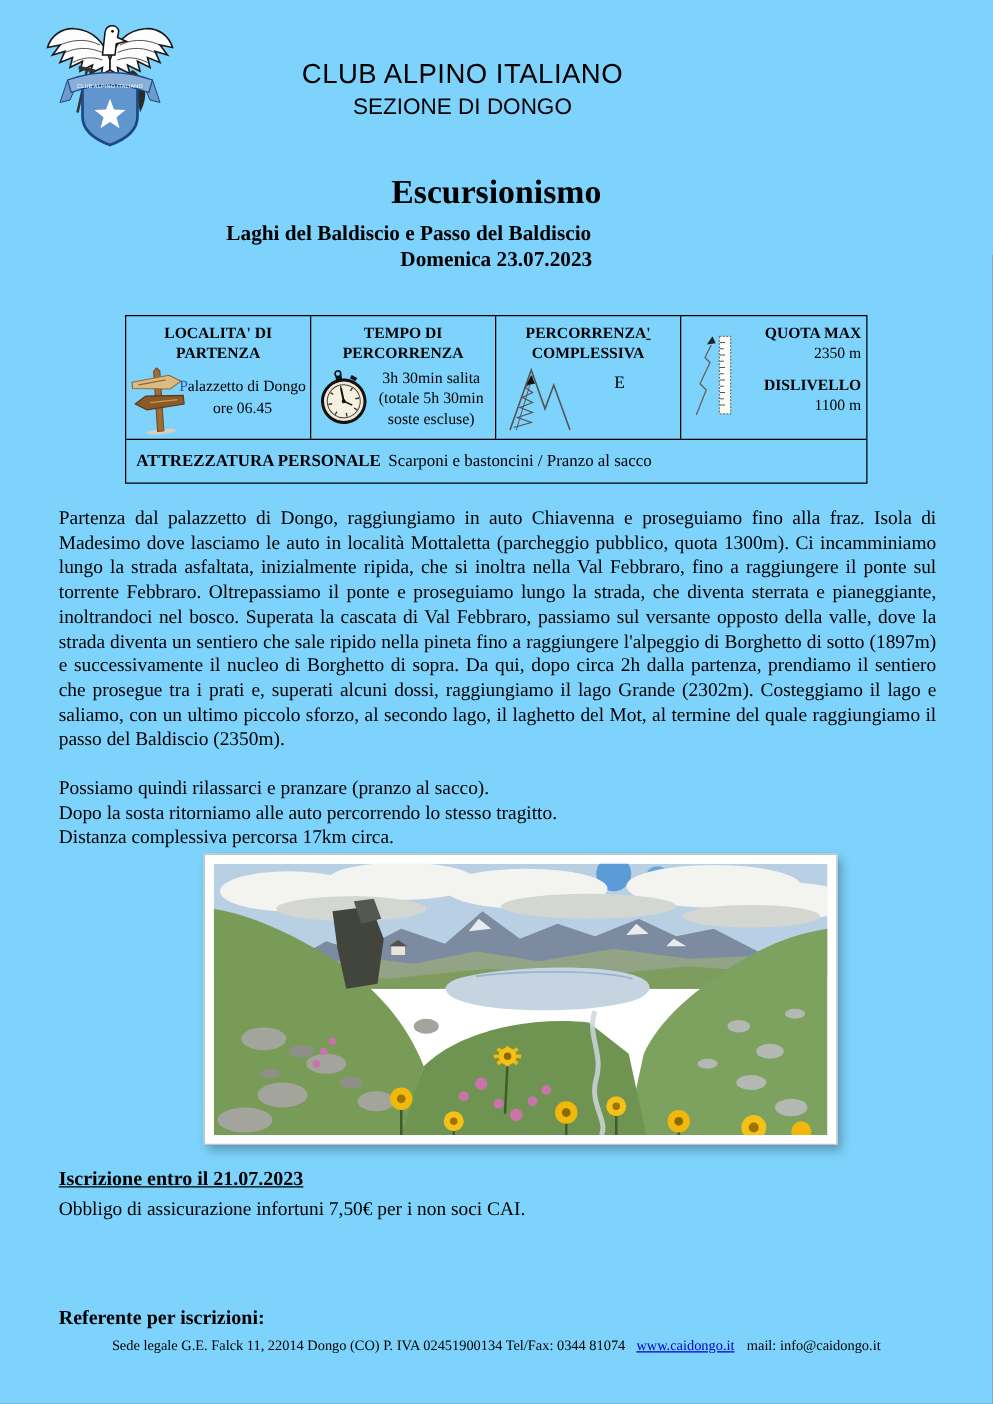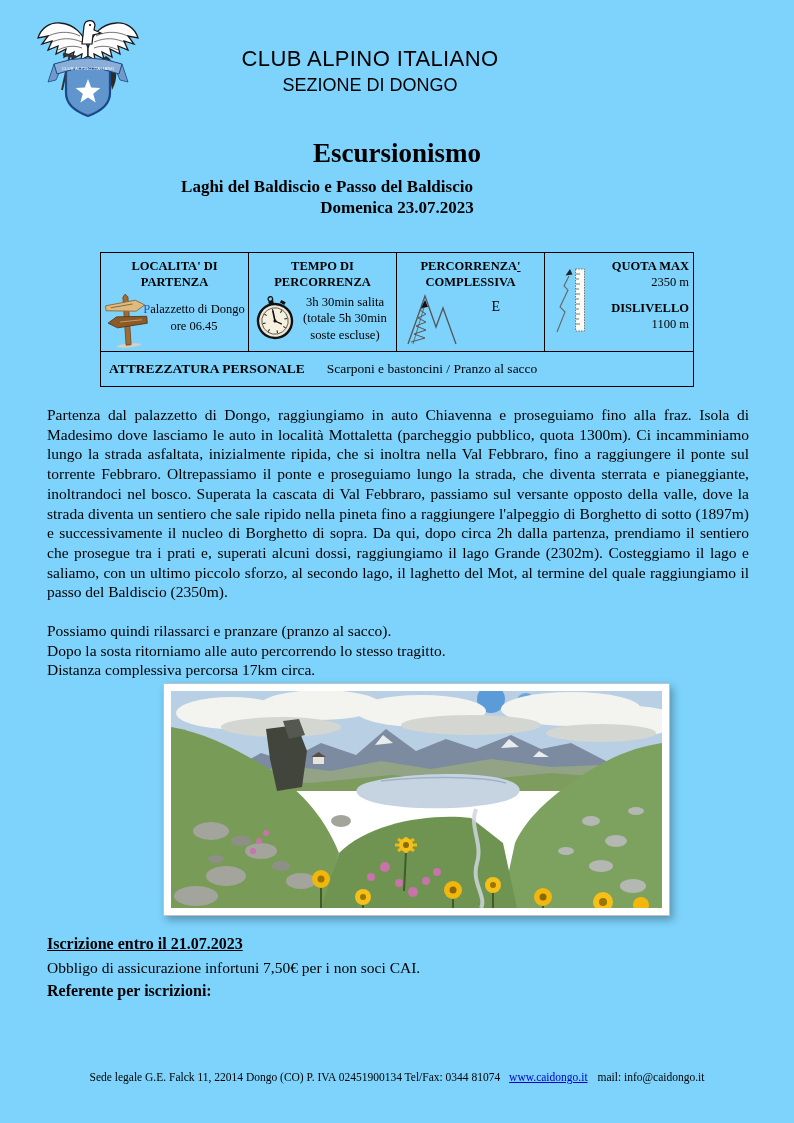--- a/index.html
+++ b/index.html
@@ -29,34 +29,34 @@
   .time-icon{position:absolute;left:5px;bottom:9px;}
   .time-text{position:absolute;right:2px;bottom:8px;width:98px;text-align:center;font-size:12.7px;line-height:1.3;}
   .diff-icon{position:absolute;left:8px;bottom:4px;}
   .diff-grade{position:absolute;right:44px;bottom:36px;font-size:14px;}
   .elev-icon{position:absolute;left:9px;top:13px;}
   .elev-text{position:absolute;left:46px;top:5px;width:98px;text-align:right;font-size:12.5px;line-height:1.3;}
   .elev-text .lbl{font-weight:bold;}
   .elev-gap{height:9px;}
   .row2{border-top:1.5px solid #000;height:34px;display:flex;align-items:center;padding-left:8px;font-size:13.5px;}
   .equip-label{font-weight:bold;}
-  .equip-value{margin-left:22px;}
+  .equip-value{margin-left:6px;}
   
   .paragraph{position:absolute;left:47px;top:405px;width:702px;text-align:justify;font-size:15.5px;line-height:19.7px;}
   .line-relax{position:absolute;left:47px;top:622px;font-size:15.5px;}
   .line-return{position:absolute;left:47px;top:642px;font-size:15.5px;}
   .line-distance{position:absolute;left:47px;top:661px;font-size:15.5px;}
   
   .photo-frame{position:absolute;left:163px;top:683px;width:491px;height:217px;padding:7px;background:#fff;
     border:1px solid #c2c2c2;box-shadow:3px 4px 8px rgba(0,0,0,.3);}
   .photo-frame svg{display:block;}
   
   .deadline{position:absolute;left:47px;top:935px;font-size:16px;font-weight:bold;text-decoration:underline;}
   .insurance{position:absolute;left:47px;top:959px;font-size:15.5px;}
-  .contact-label{position:absolute;left:47px;top:982px;font-size:16px;font-weight:bold;}
+  .contact-label{position:absolute;left:47px;top:1046px;font-size:16px;font-weight:bold;}
   .contact-value{position:absolute;left:47px;top:1025px;font-size:16px;font-weight:bold;}
   
   .footer{position:absolute;left:0;top:1071px;width:794px;text-align:center;font-size:11.5px;}
   .footer a{color:#0000cc;text-decoration:underline;margin:0 7px 0 6px;}
 </style>
 </head>
 <body>
 
 <div class="page">
 

